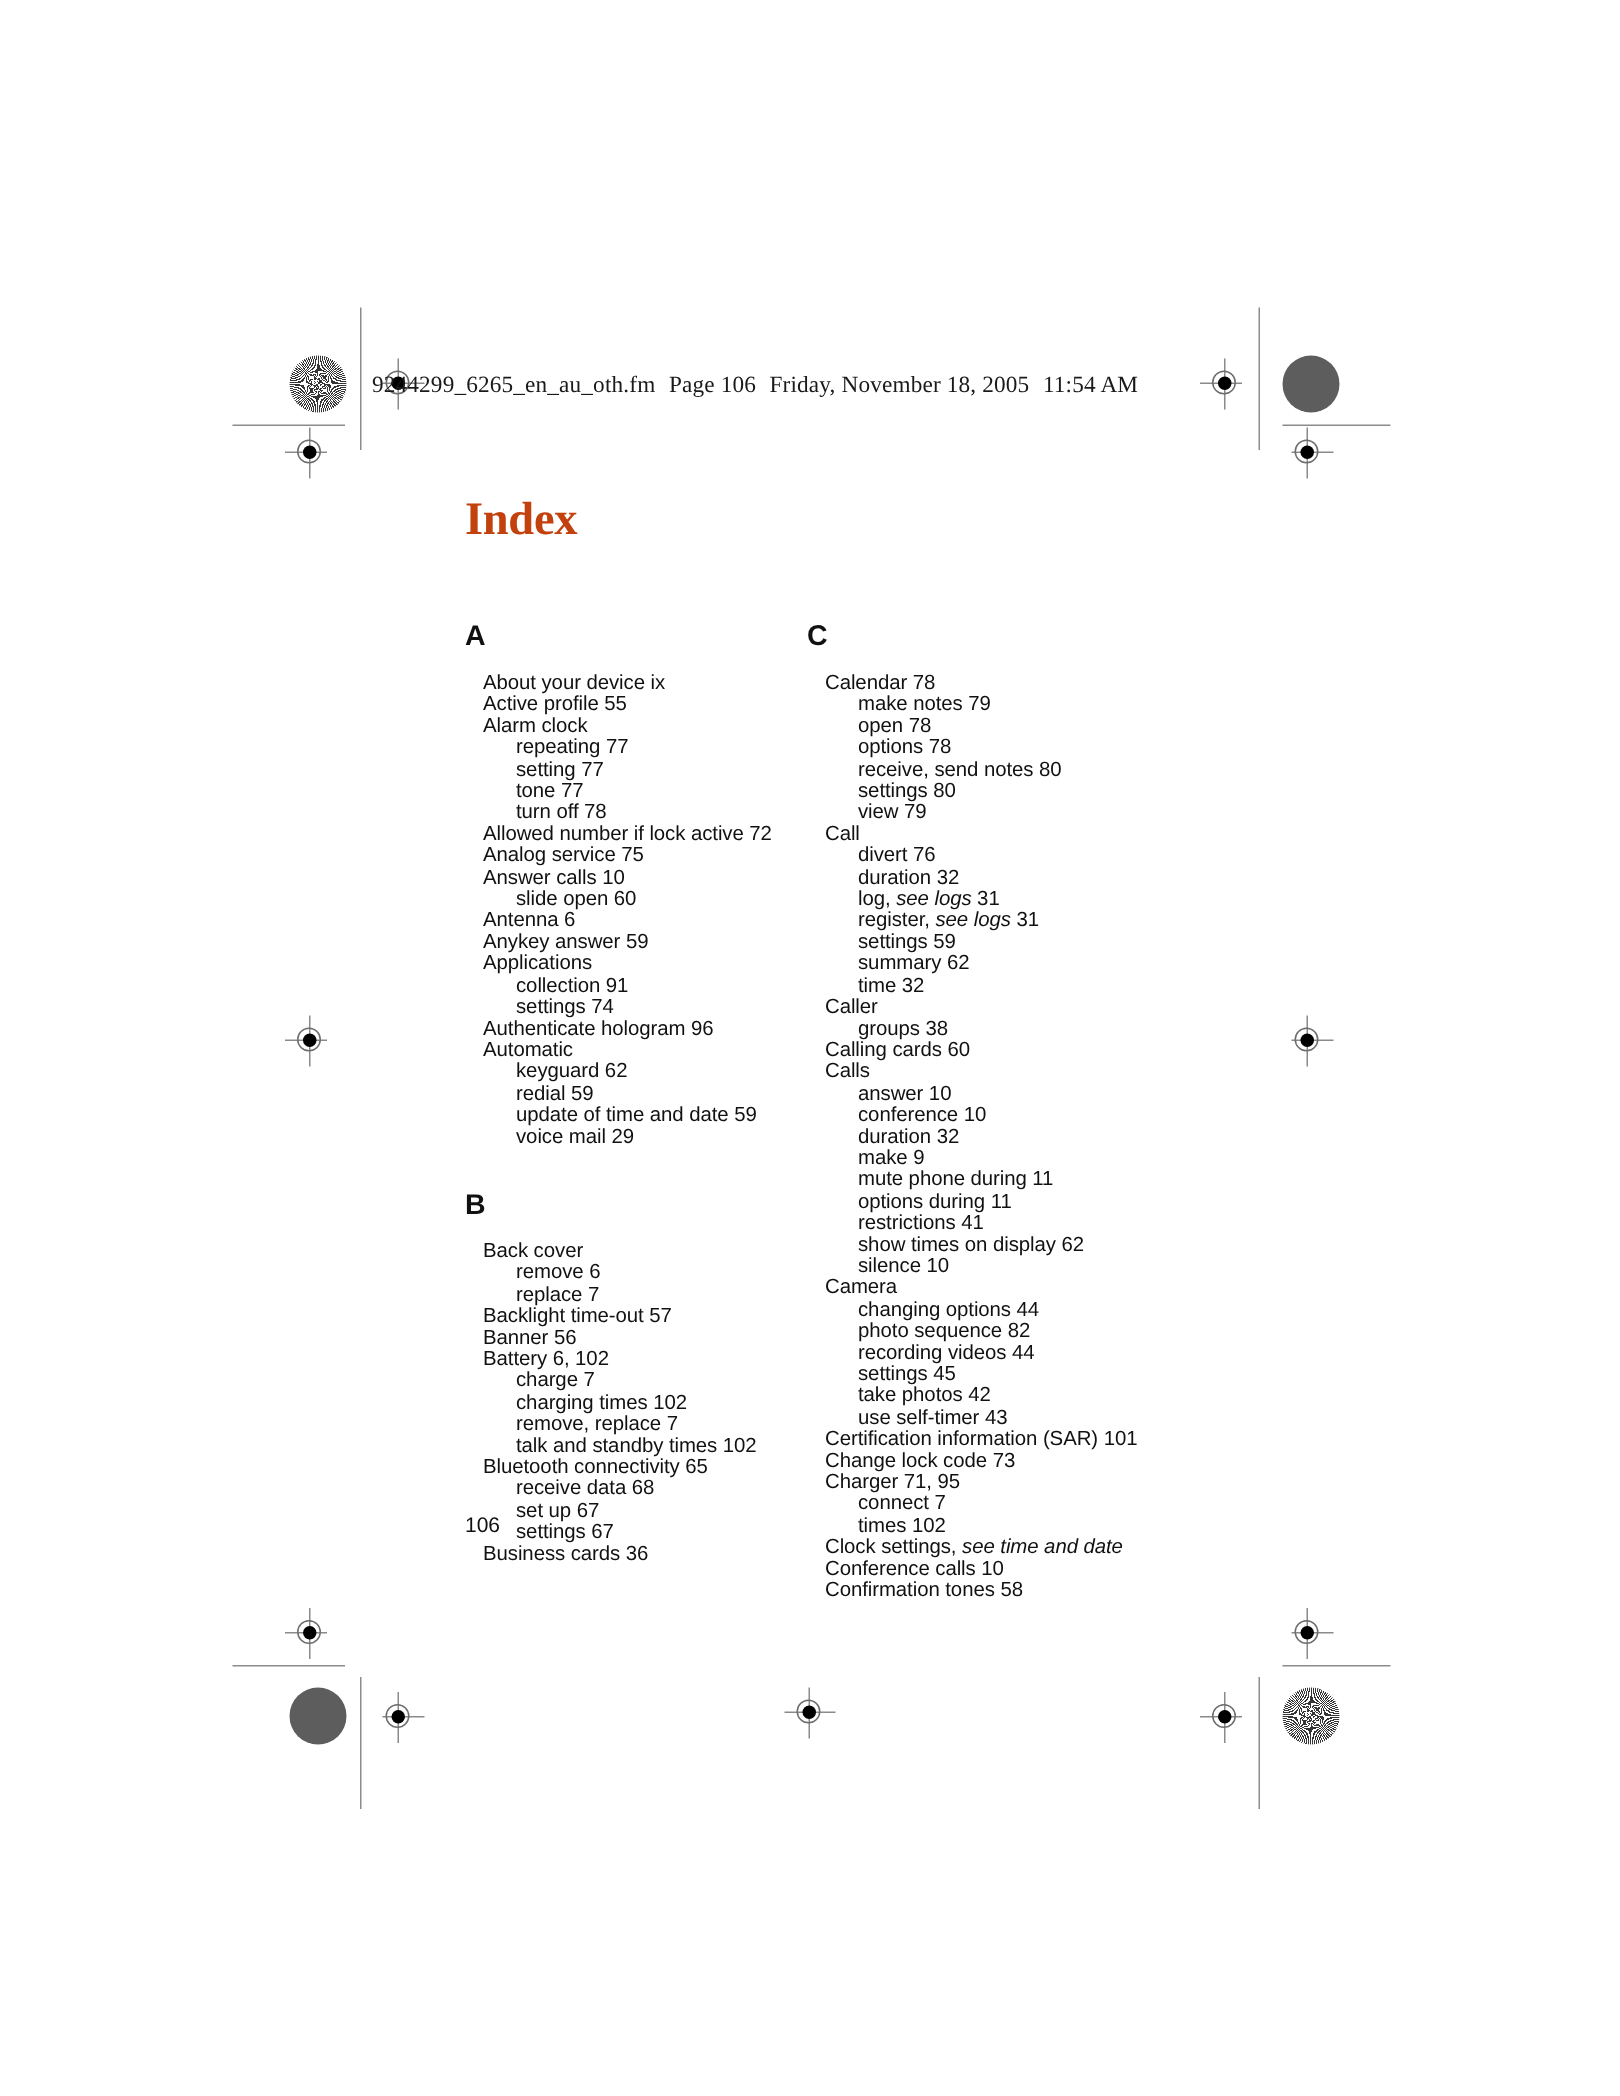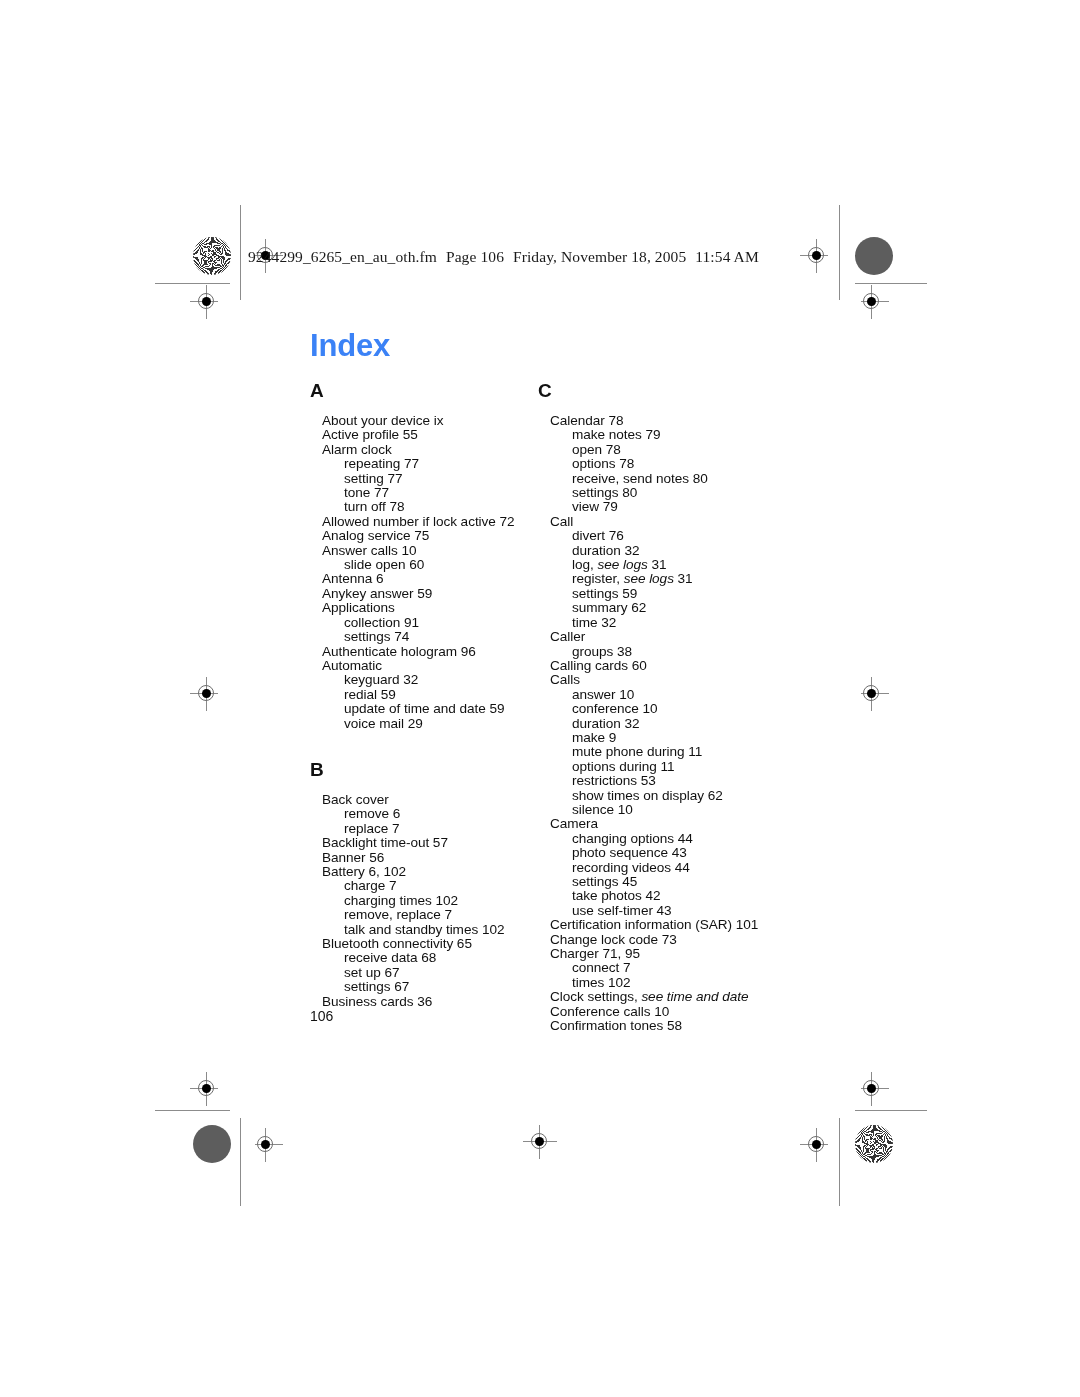--- a/index.html
+++ b/index.html
@@ -99,27 +99,27 @@
   #file-header .seg:last-child { margin-right: 0; }
 
   
   #content {
     position: absolute;
     left: 310px;
     top: 330px;
     width: 470px;
   }
   #index-title {
-    font-family: Liberation Sans, sans-serif;
+    font-family: Liberation Serif, serif;
     font-size: 31px;
     font-weight: bold;
-    color: #3b82f6;
+    color: #c2410c;
     letter-spacing: -0.2px;
     line-height: 1;
-    margin: 0 0 20px 0;
+    margin: 0 0 54px 0;
   }
 
   .columns {
     display: flex;
     flex-direction: row;
     align-items: flex-start;
     gap: 0;
   }
   .col {
     width: 228px;
@@ -277,21 +277,21 @@
             <li>Analog service 75</li>
             <li>Answer calls 10</li>
             <li class="sub">slide open 60</li>
             <li>Antenna 6</li>
             <li>Anykey answer 59</li>
             <li>Applications</li>
             <li class="sub">collection 91</li>
             <li class="sub">settings 74</li>
             <li>Authenticate hologram 96</li>
             <li>Automatic</li>
-            <li class="sub">keyguard 32</li>
+            <li class="sub">keyguard 62</li>
             <li class="sub">redial 59</li>
             <li class="sub">update of time and date 59</li>
             <li class="sub">voice mail 29</li>
           </ul>
           <div class="sec-letter spaced">B</div>
           <ul class="entries">
             <li>Back cover</li>
             <li class="sub">remove 6</li>
             <li class="sub">replace 7</li>
             <li>Backlight time-out 57</li>
@@ -329,26 +329,26 @@
             <li>Caller</li>
             <li class="sub">groups 38</li>
             <li>Calling cards 60</li>
             <li>Calls</li>
             <li class="sub">answer 10</li>
             <li class="sub">conference 10</li>
             <li class="sub">duration 32</li>
             <li class="sub">make 9</li>
             <li class="sub">mute phone during 11</li>
             <li class="sub">options during 11</li>
-            <li class="sub">restrictions 53</li>
+            <li class="sub">restrictions 41</li>
             <li class="sub">show times on display 62</li>
             <li class="sub">silence 10</li>
             <li>Camera</li>
             <li class="sub">changing options 44</li>
-            <li class="sub">photo sequence 43</li>
+            <li class="sub">photo sequence 82</li>
             <li class="sub">recording videos 44</li>
             <li class="sub">settings 45</li>
             <li class="sub">take photos 42</li>
             <li class="sub">use self-timer 43</li>
             <li>Certification information (SAR) 101</li>
             <li>Change lock code 73</li>
             <li>Charger 71, 95</li>
             <li class="sub">connect 7</li>
             <li class="sub">times 102</li>
             <li>Clock settings, <i>see time and date</i></li>

